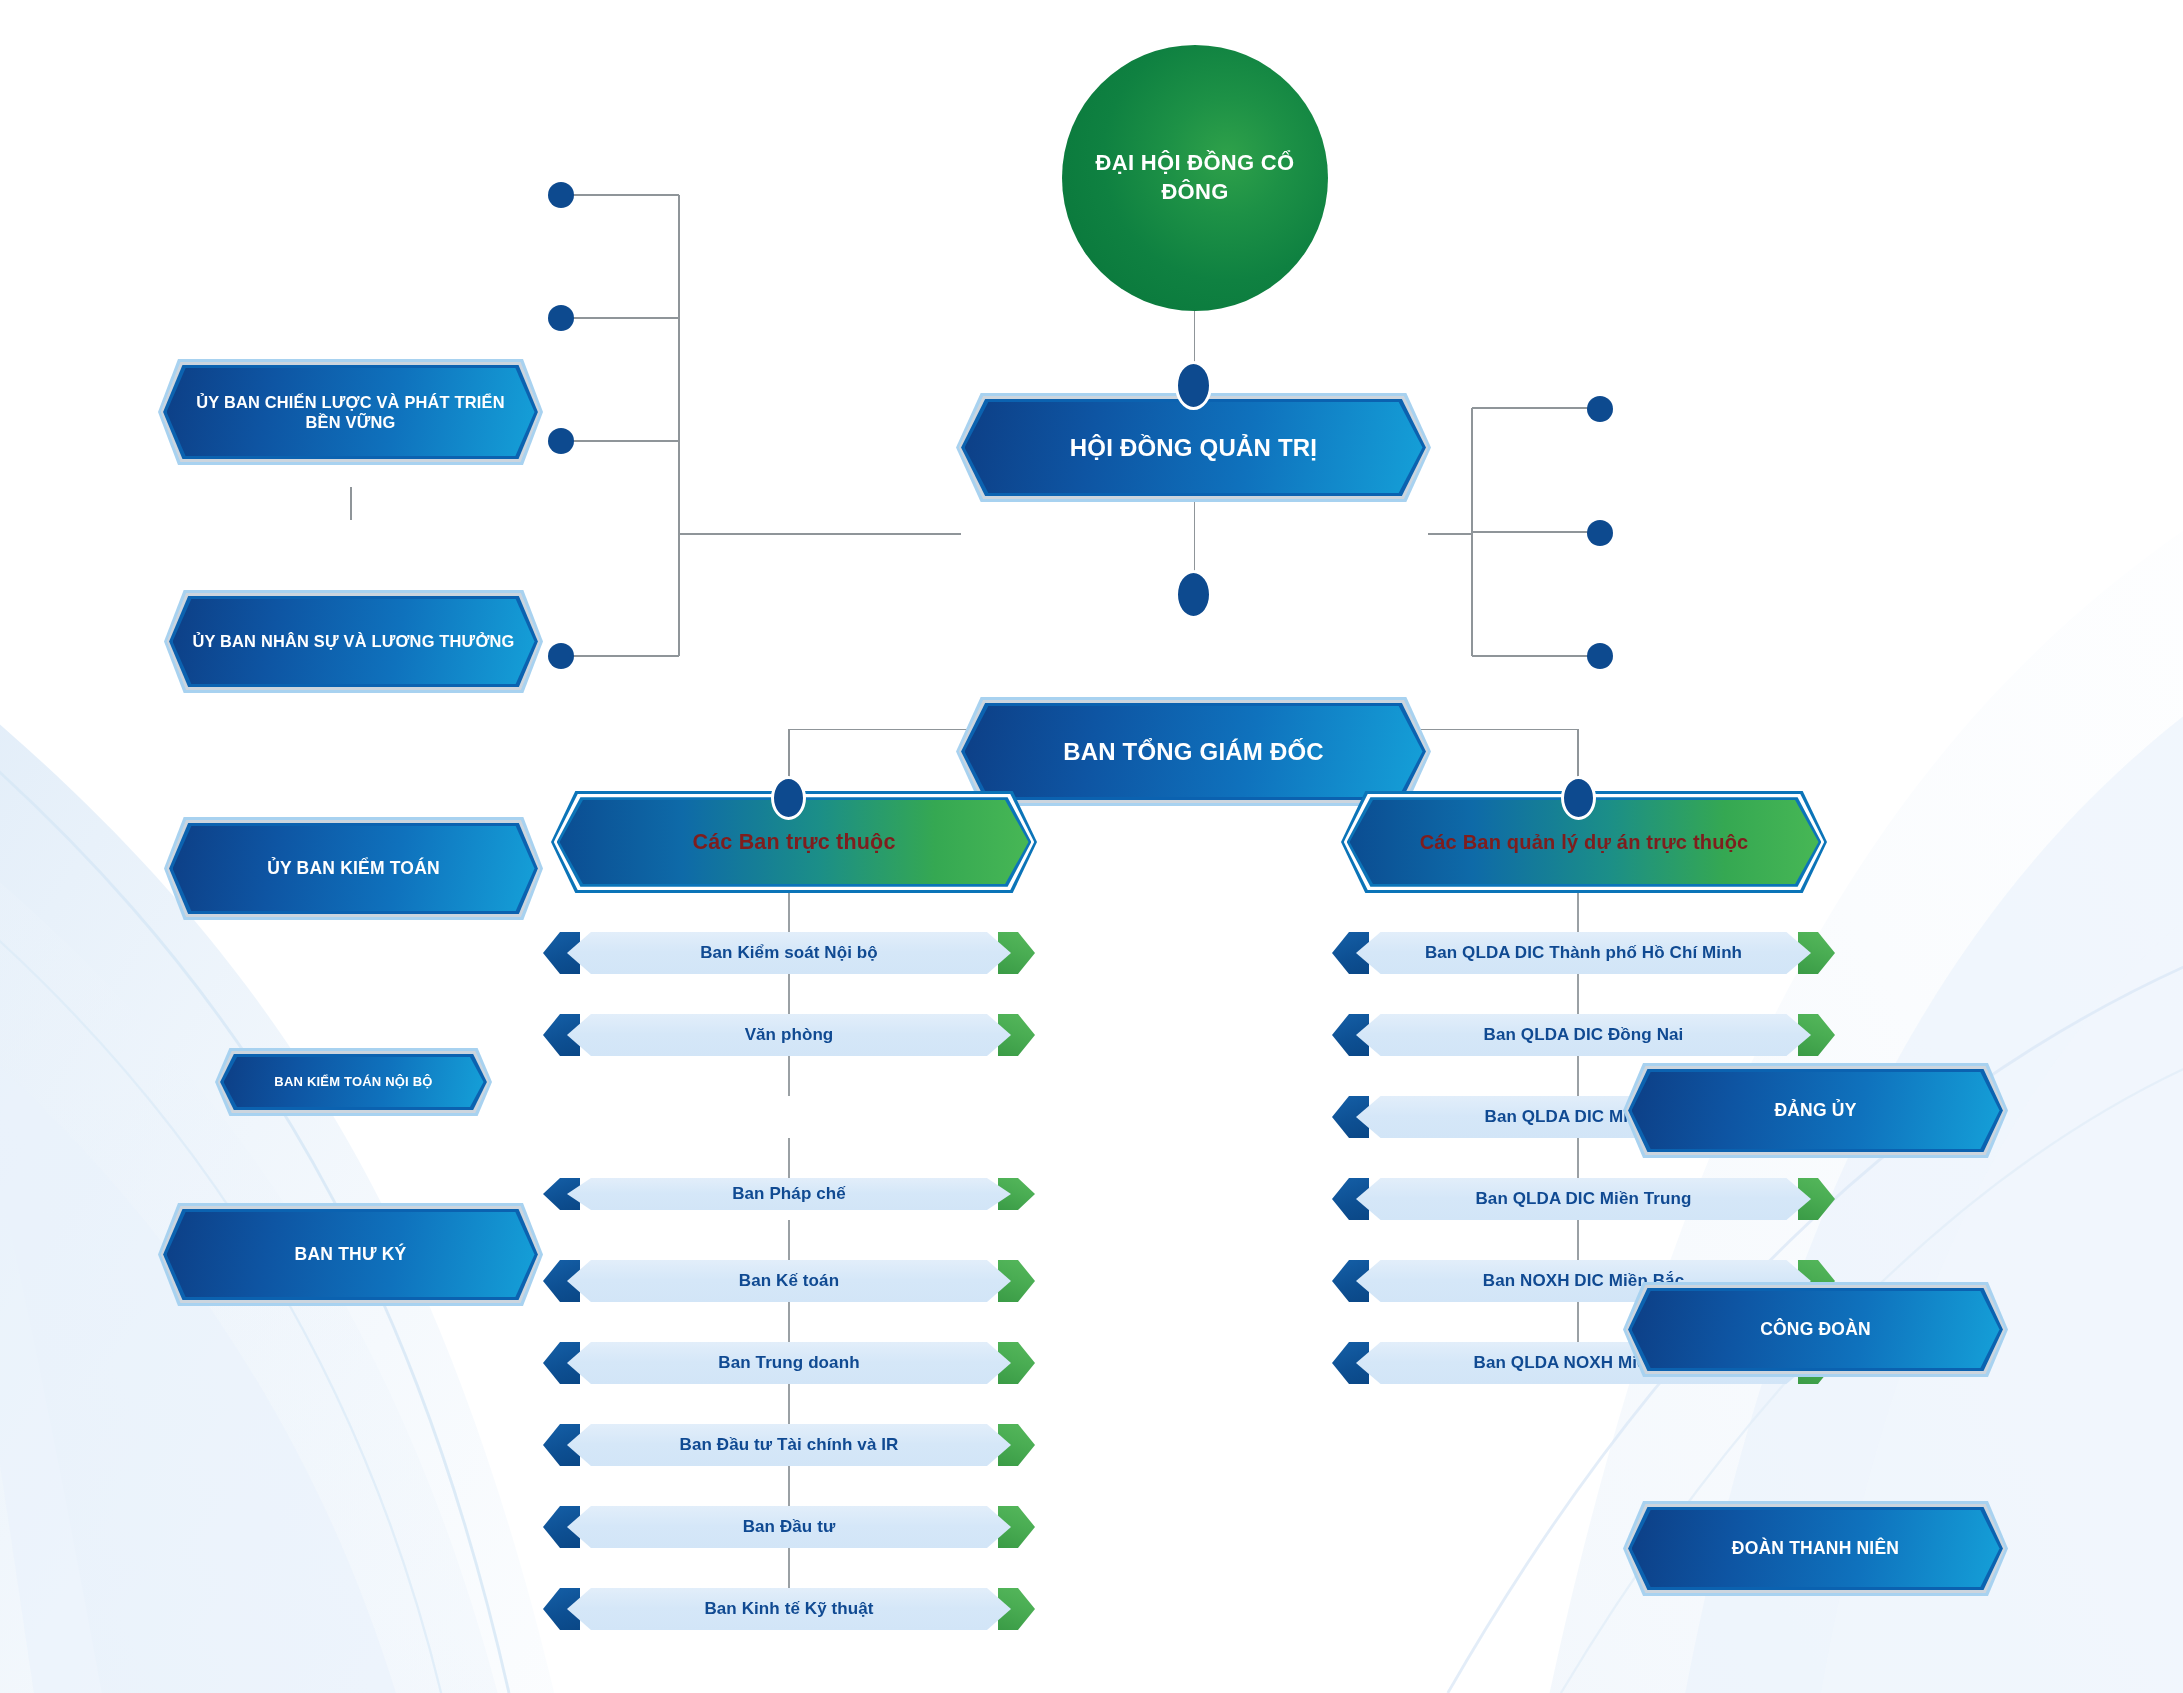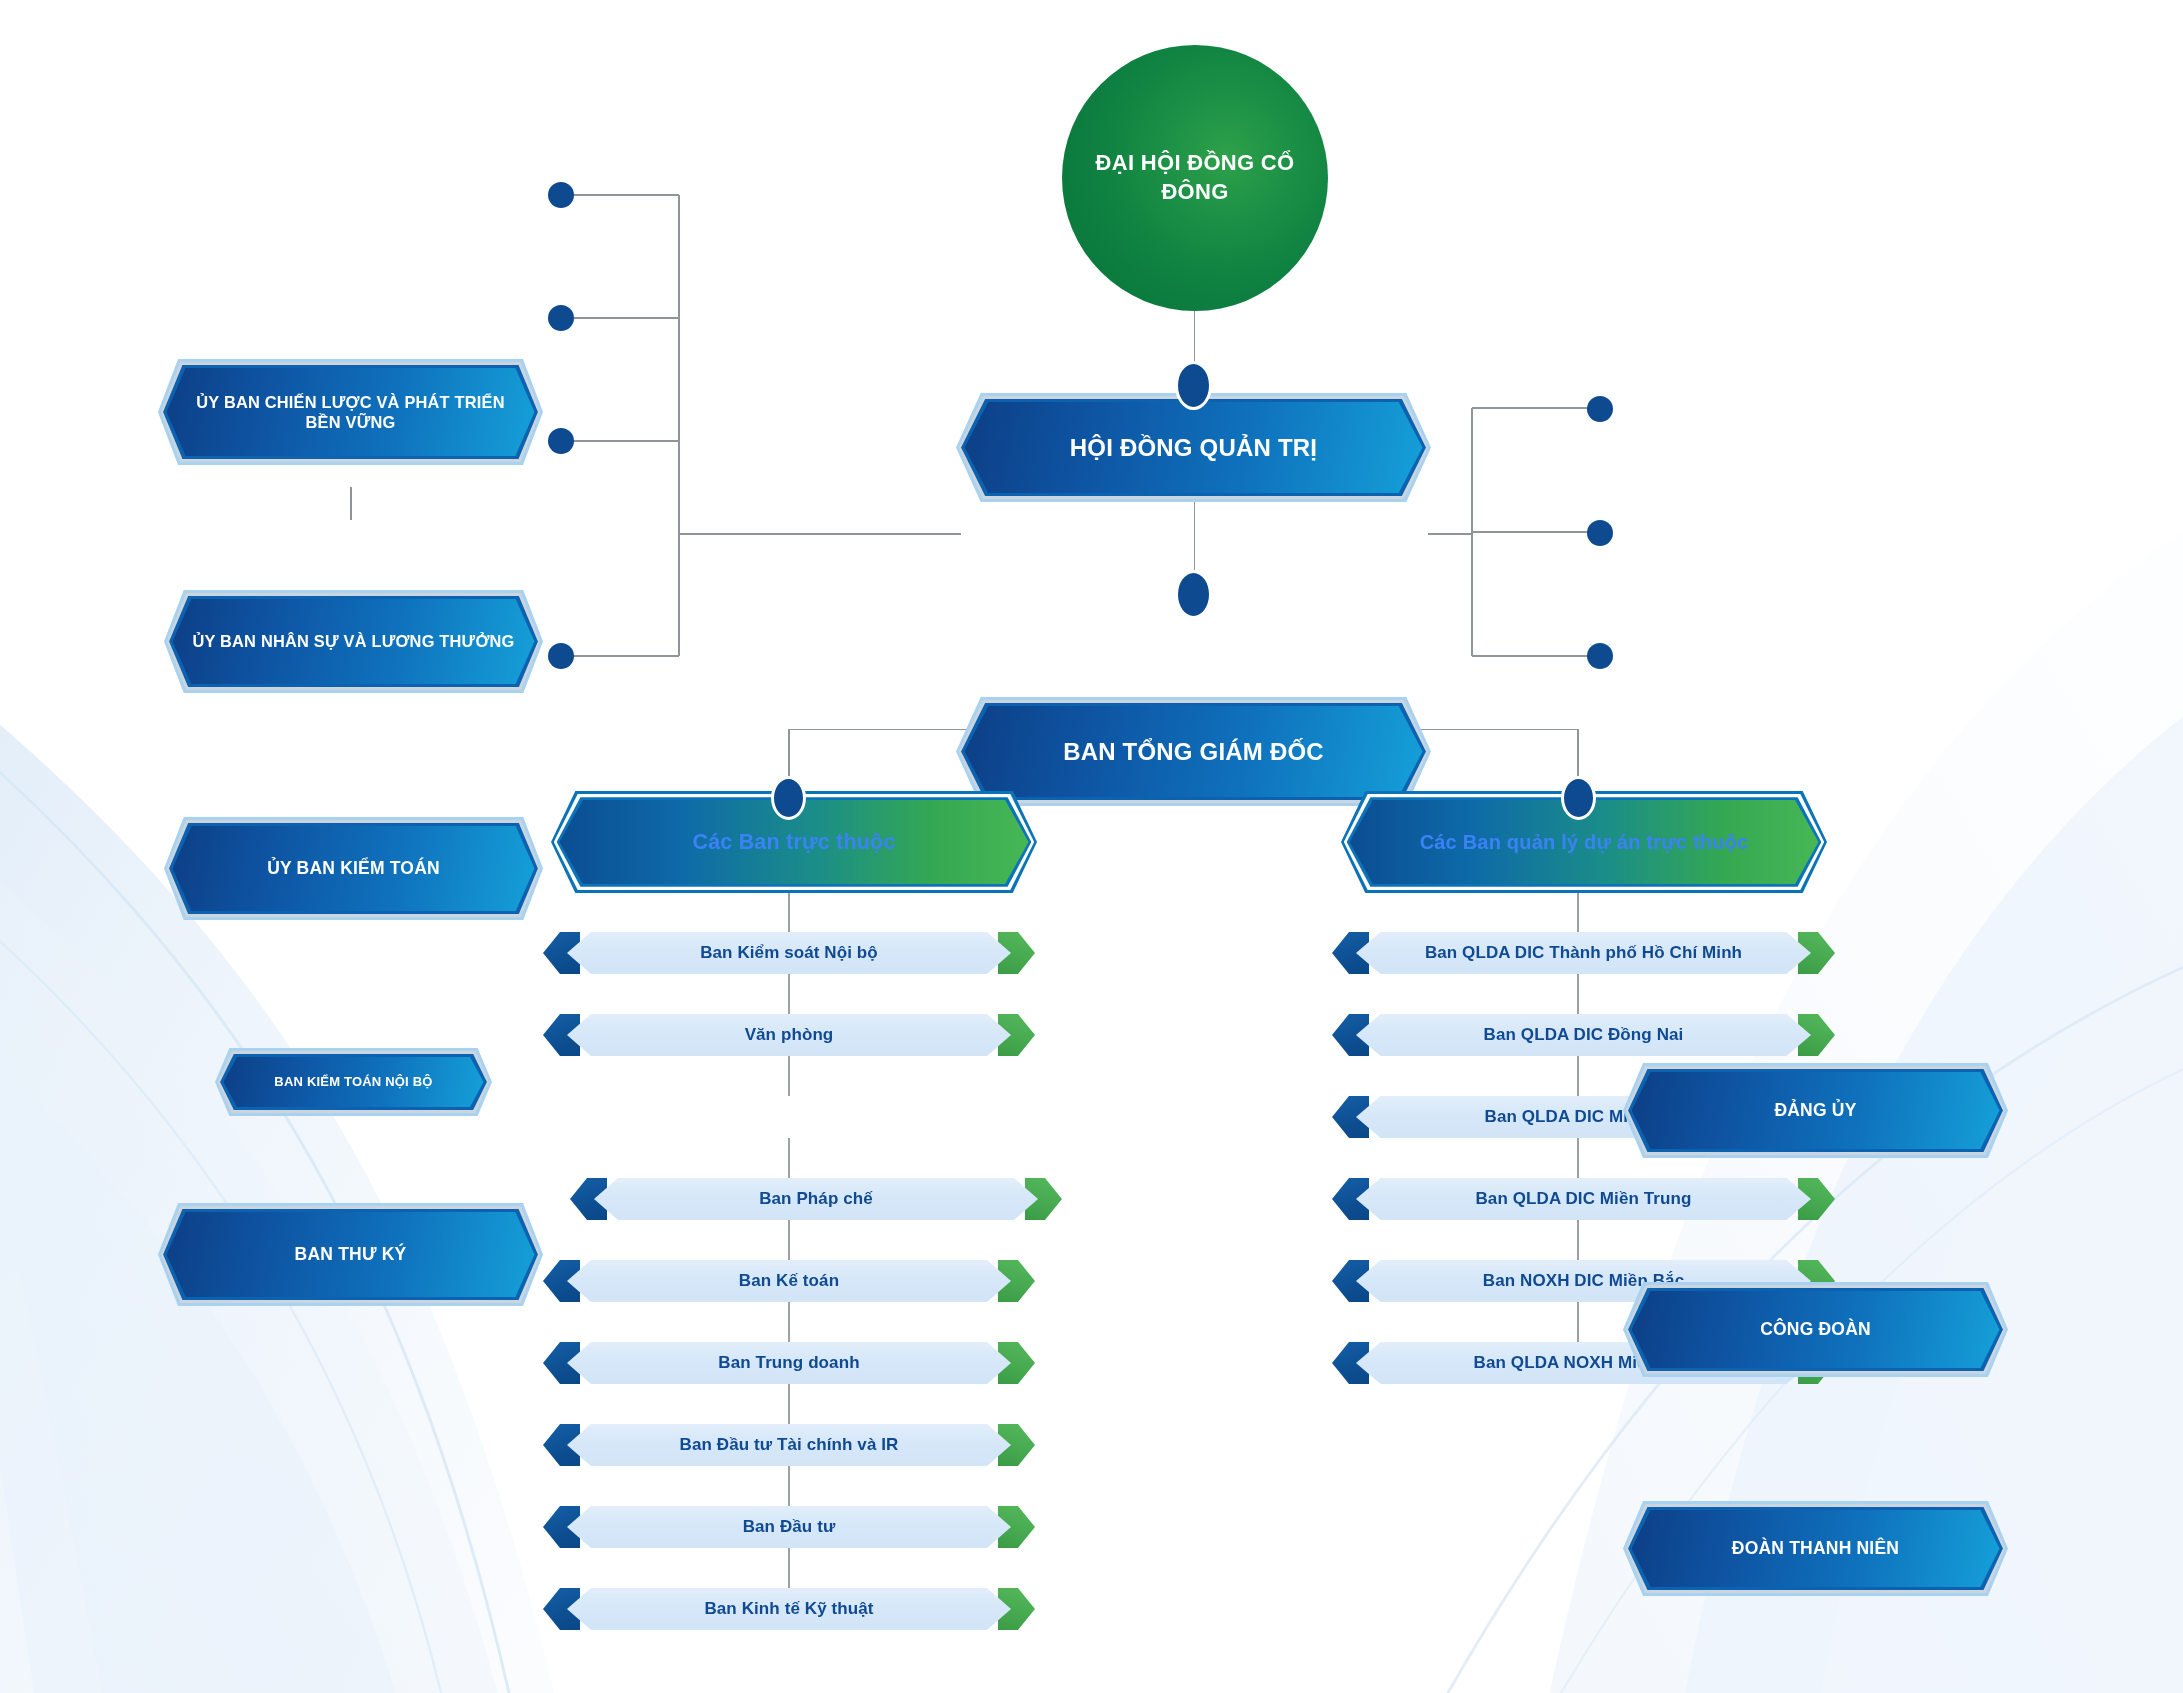--- a/index.html
+++ b/index.html
@@ -66,21 +66,21 @@
   .ghex { position: absolute; inset: 0; display: flex; align-items: center; justify-content: center; }
   .ghex .lay { position: absolute; clip-path: polygon(0% 50%, 5.0% 0%, 95.0% 0%, 100% 50%, 95.0% 100%, 5.0% 100%); }
   .ghex .lay.o1 { inset: 0; background: #0b74b8; }
   .ghex .lay.o2 { inset: 2.8px 2.8px 2.8px 2.8px; background: #ffffff; }
   .ghex .lay.o3 { inset: 6.2px 5.7px 6.2px 5.7px; background: #0b74b8; }
   .ghex .lay.body {
     inset: 9px 8.5px 9px 8.5px;
     background: linear-gradient(90deg, #0b4d92 0%, #0e6aa8 26%, #1b8e88 55%, #35a852 80%, #47b755 100%);
   }
   .ghex .lbl {
-    position: relative; z-index: 5; color: #3b82f6; font-weight: 700;
+    position: relative; z-index: 5; color: #7f1d1d; font-weight: 700;
     font-size: 21.5px; letter-spacing: 0.2px; text-align: right; padding: 0 34px;
   }
 
   
   .rowitem { position: absolute; }
   .rowitem .arrow-l {
     position: absolute; left: 0; top: 0; bottom: 0; width: 37px;
     background: linear-gradient(160deg,#1560a8 0%, #0d4f92 60%, #0a4786 100%);
     clip-path: polygon(100% 0%, 100% 100%, 46% 100%, 0% 50%, 46% 0%);
   }
@@ -317,21 +317,21 @@
         <span class="rlbl">Ban Kiểm soát Nội bộ</span>
       </span>
   </div>
   <div class="rowitem" style="left:543px; top:1014px; width:492px; height:42px;">
     <span class="arrow-l"></span>
     <span class="arrow-r"></span>
     <span class="rbody">
         <span class="rlbl">Văn phòng</span>
       </span>
   </div>
-  <div class="rowitem" style="left:570px; top:1178px; width:492px; height:42px;">
+  <div class="rowitem" style="left:543px; top:1178px; width:492px; height:32px;">
     <span class="arrow-l"></span>
     <span class="arrow-r"></span>
     <span class="rbody">
         <span class="rlbl">Ban Pháp chế</span>
       </span>
   </div>
   <div class="rowitem" style="left:543px; top:1260px; width:492px; height:42px;">
     <span class="arrow-l"></span>
     <span class="arrow-r"></span>
     <span class="rbody">

